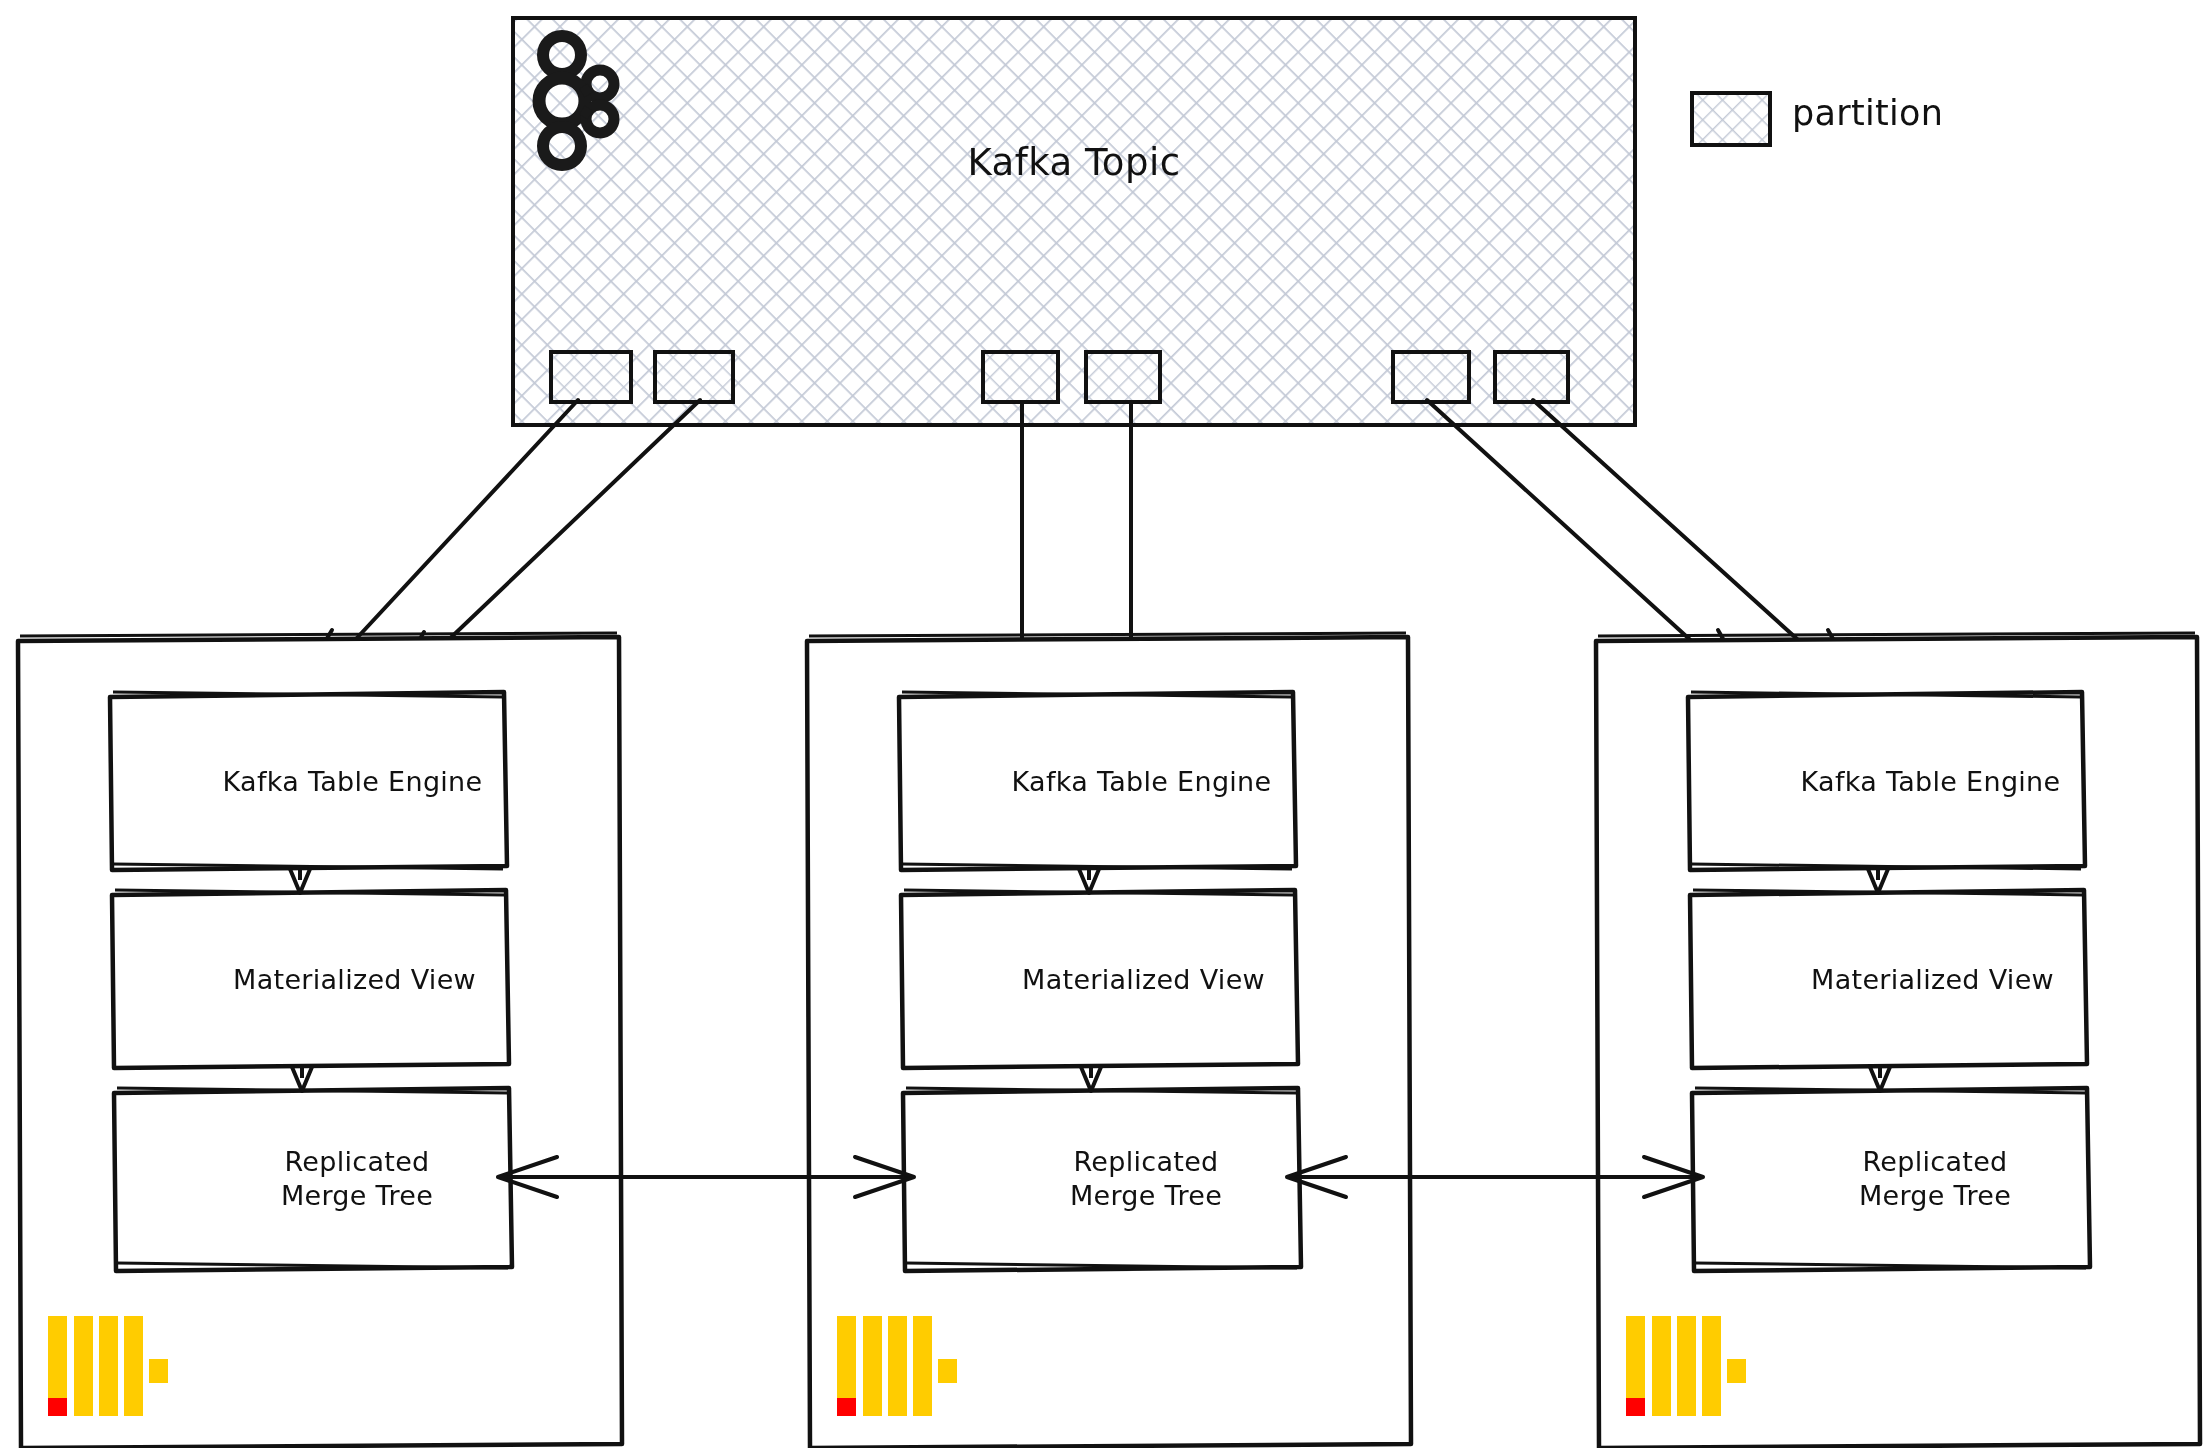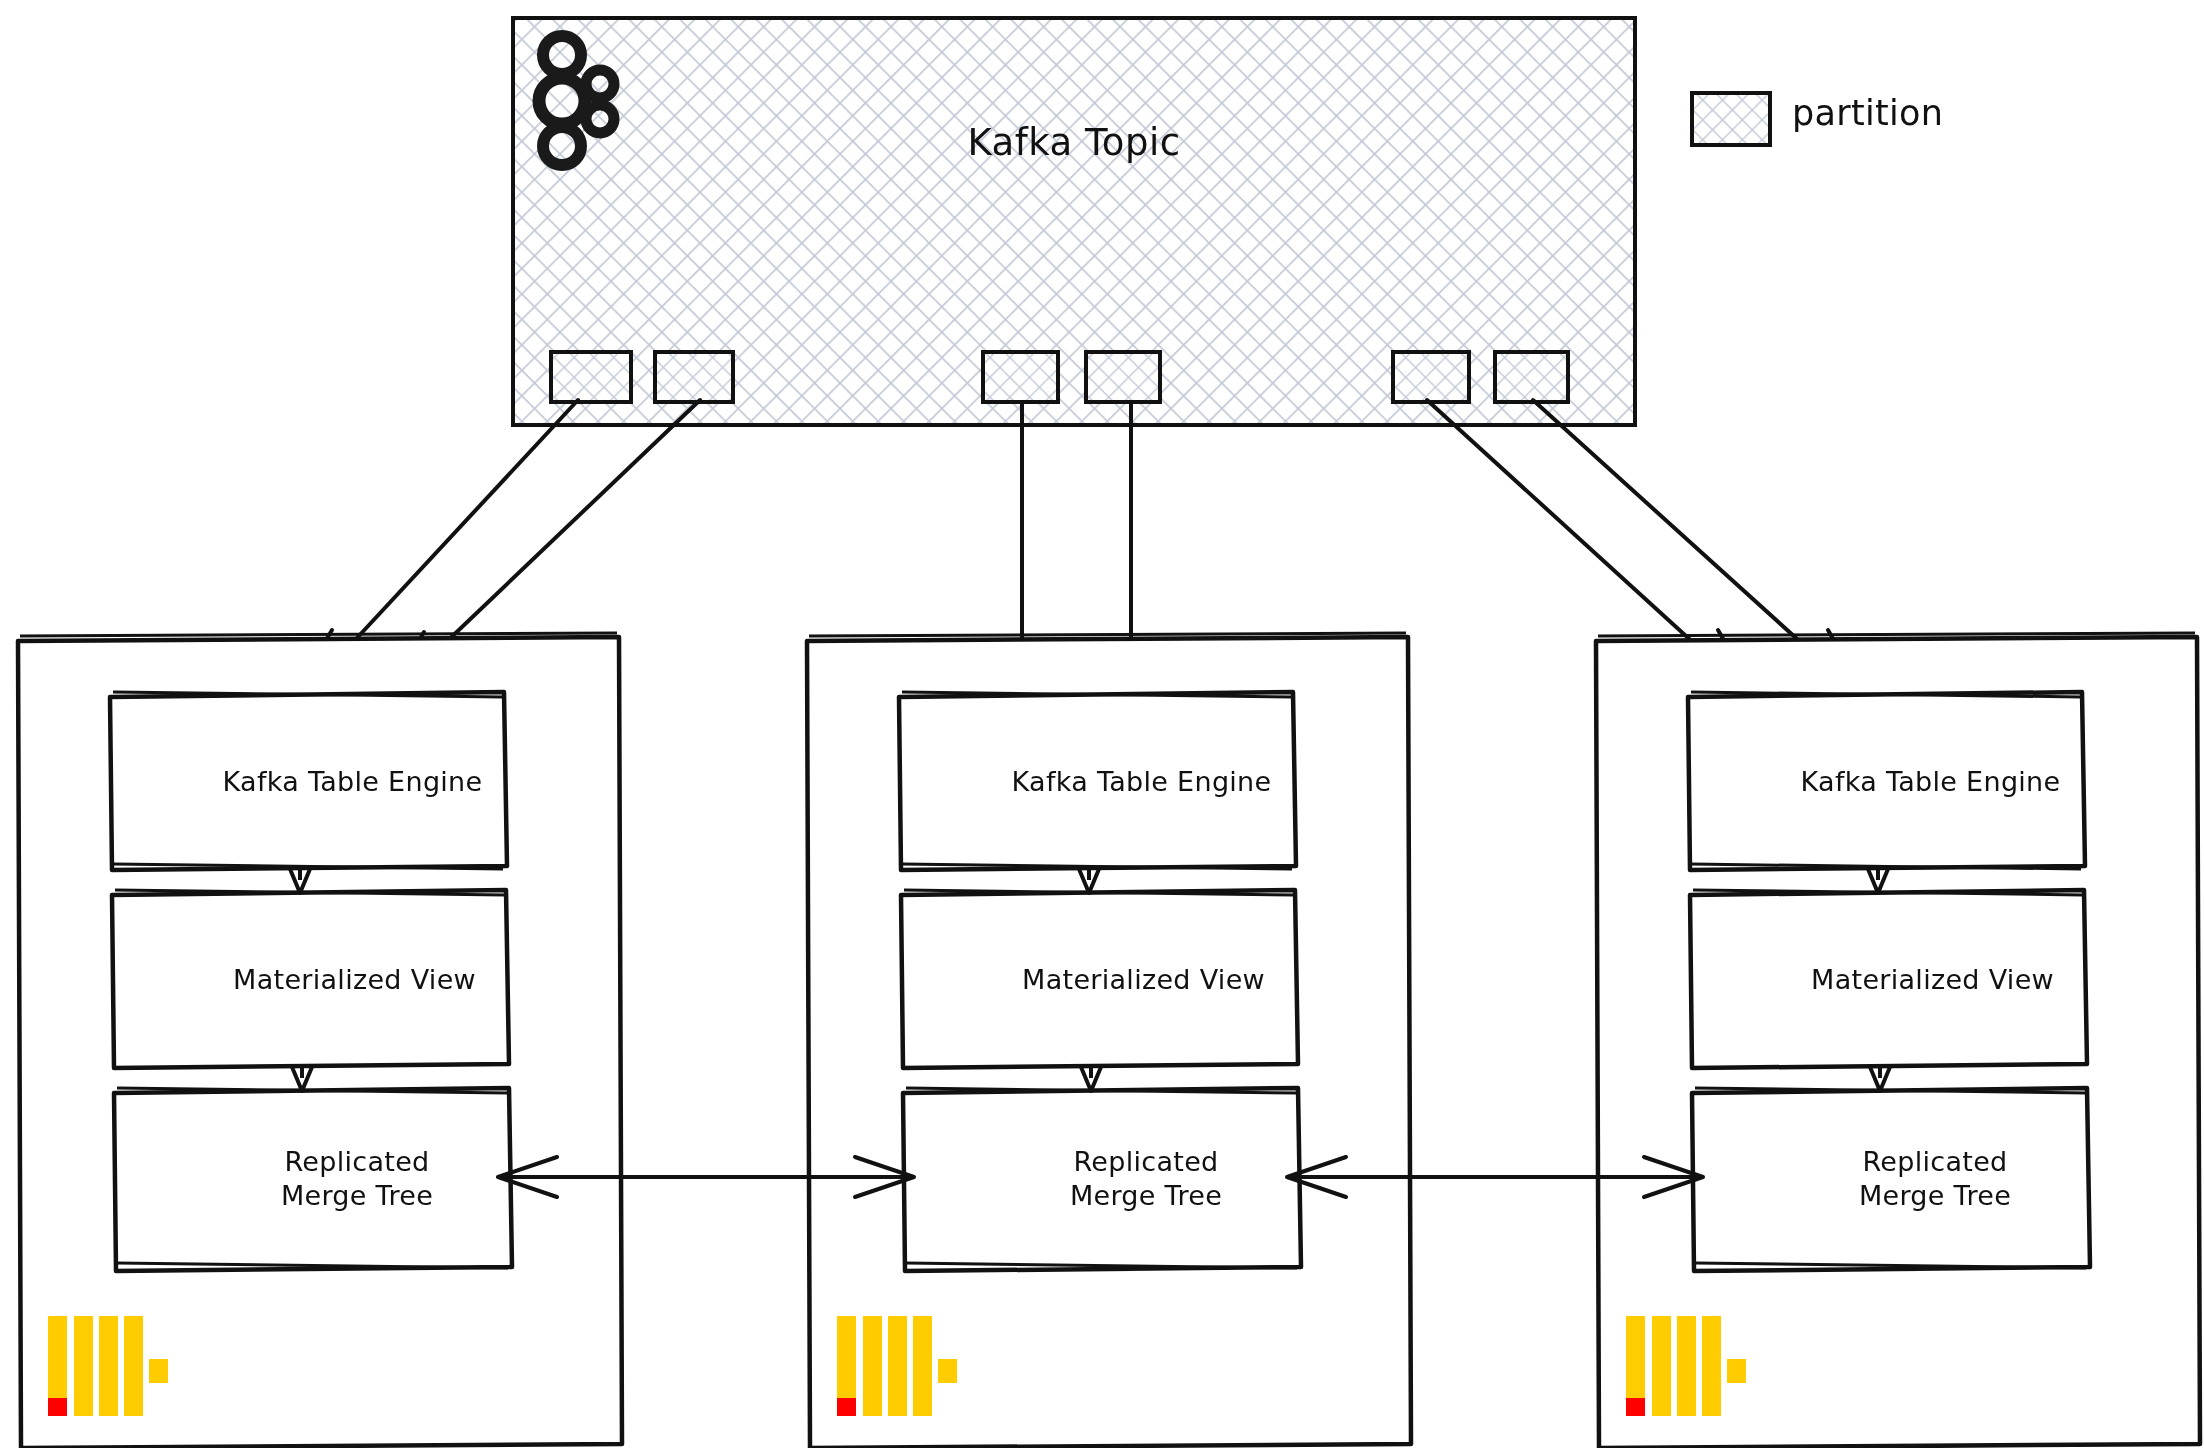--- a/index.html
+++ b/index.html
@@ -25,20 +25,21 @@
     font-family: "DejaVu Sans", sans-serif;
     color: #111111;
     white-space: pre;
     text-align: center;
     line-height: 1.25;
     pointer-events: none;
   }
   .topic-title {
     font-size: 37px;
     letter-spacing: 0.5px;
+    margin-top: 20px;
   }
   .node-title {
     font-size: 27px;
     letter-spacing: 0.3px;
     padding-left: 44px;
   }
   .legend-title {
     font-size: 35px;
     letter-spacing: 0.3px;
   }

